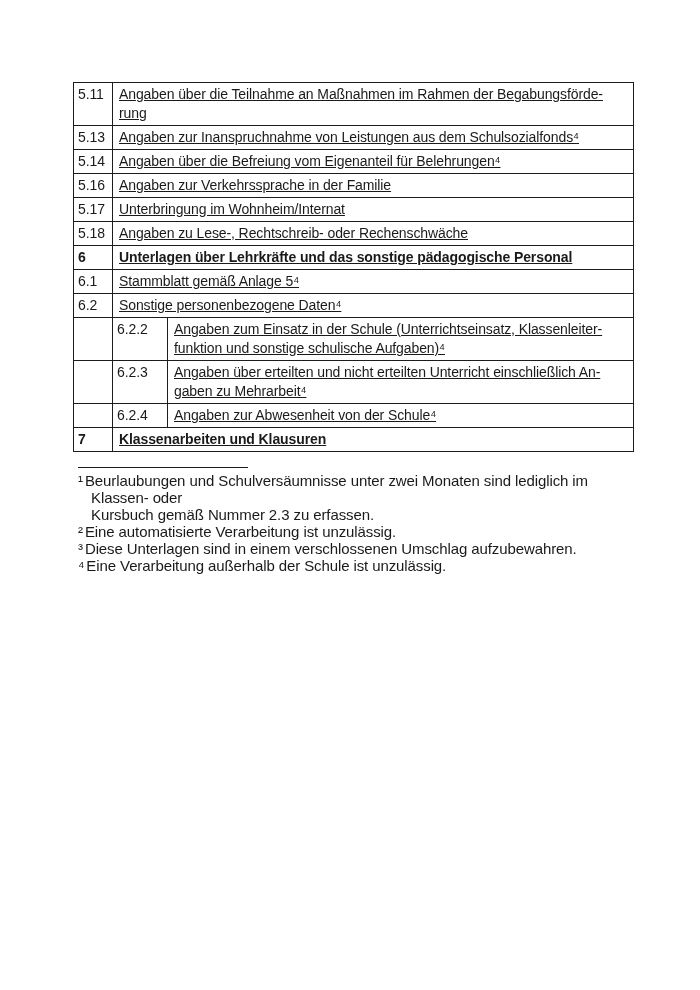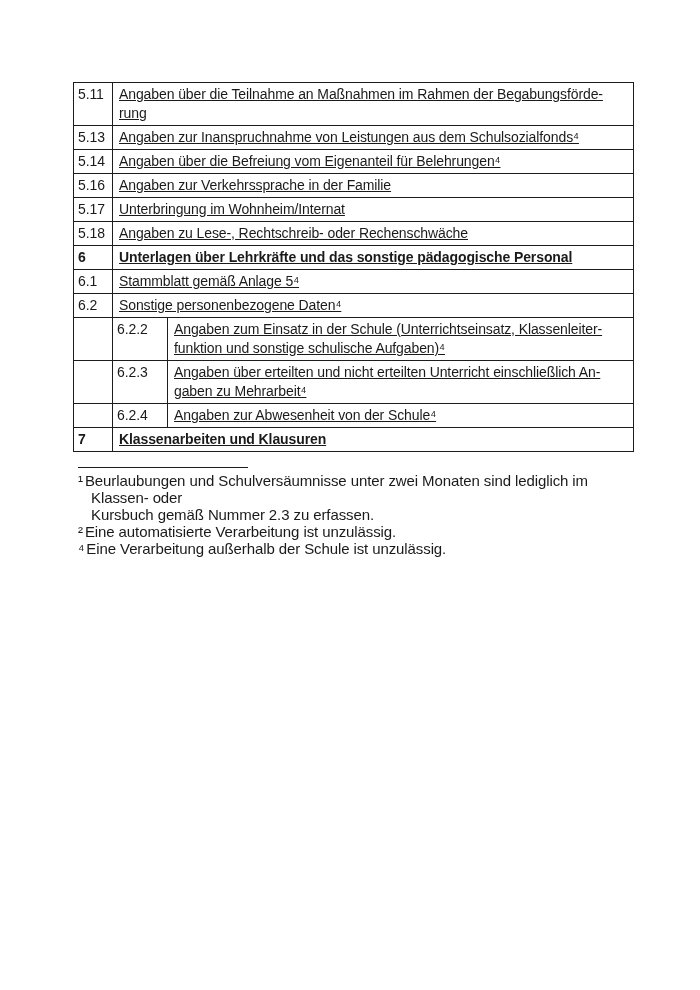--- a/index.html
+++ b/index.html
@@ -149,17 +149,20 @@
   <div class="footnotes">
     <div class="fn-sep"></div>
     <div class="footnote">
       <span class="fn-marker">¹</span><span class="fn-text">Beurlaubungen und Schulversäumnisse unter zwei Monaten sind lediglich im Klassen- oder
 Kursbuch gemäß Nummer 2.3 zu erfassen.</span>
     </div>
     <div class="footnote">
       <span class="fn-marker">²</span><span class="fn-text">Eine automatisierte Verarbeitung ist unzulässig.</span>
     </div>
     <div class="footnote">
+      <span class="fn-marker">³</span><span class="fn-text">Diese Unterlagen sind in einem verschlossenen Umschlag aufzubewahren.</span>
+    </div>
+    <div class="footnote">
       <span class="fn-marker">⁴</span><span class="fn-text">Eine Verarbeitung außerhalb der Schule ist unzulässig.</span>
     </div>
   </div>
 
 </div>
 
 </body></html>

